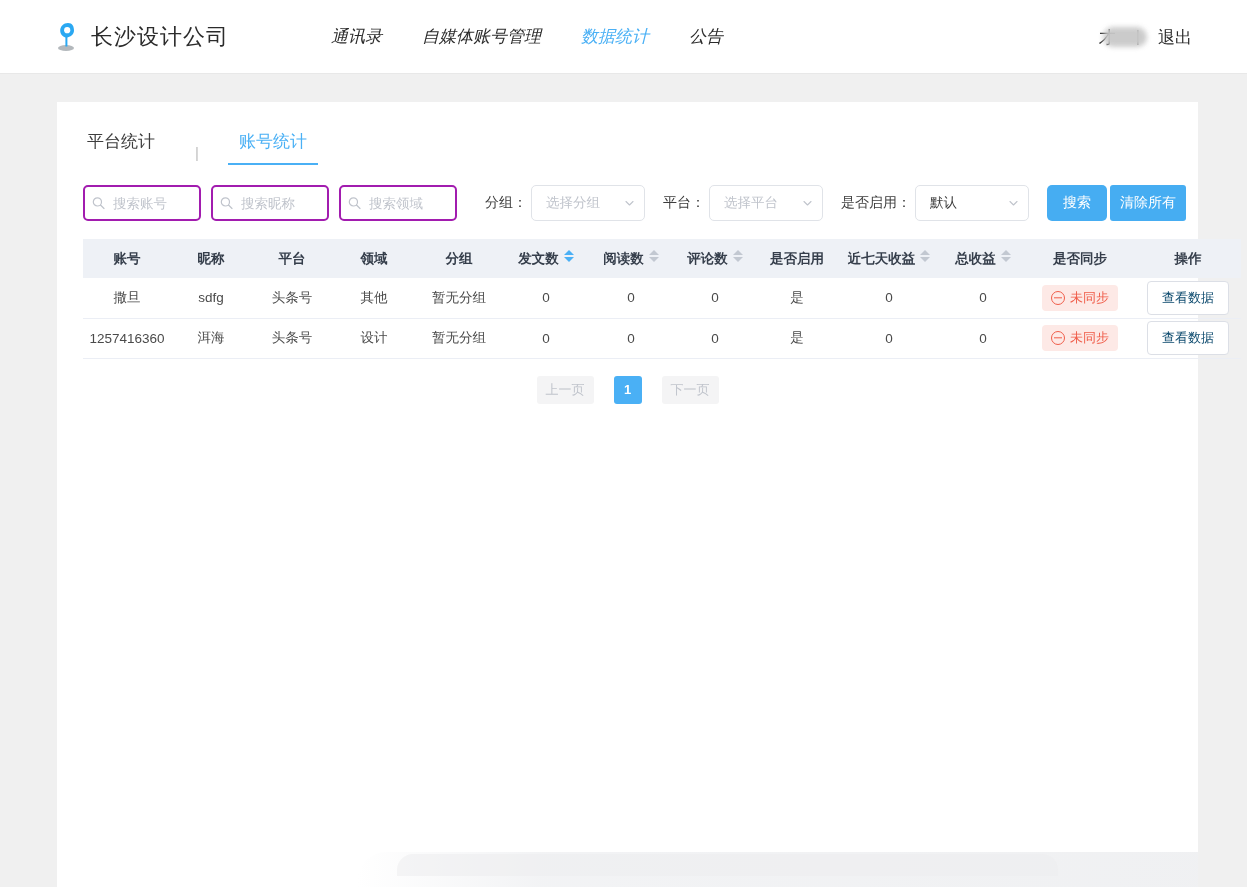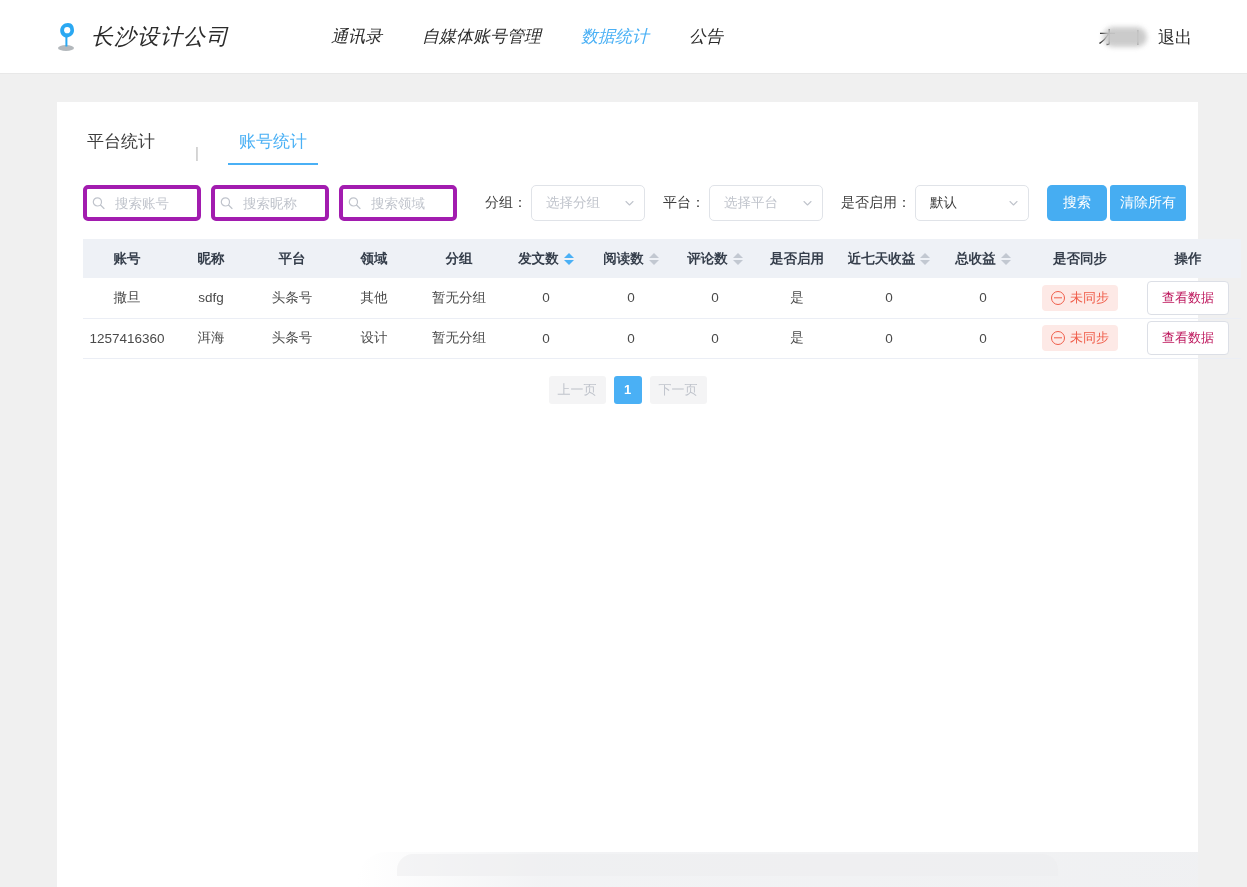--- a/index.html
+++ b/index.html
@@ -37,21 +37,20 @@
     position: relative;
     margin-right: 12px;
     flex: none;
   }
   .brand-logo svg { display: block; }
   .brand-name {
     font-size: 22px;
     color: #2b2b2b;
     letter-spacing: 1px;
     white-space: nowrap;
-    font-style: italic;
   }
 
   .mainnav {
     display: flex;
     align-items: center;
     margin-left: 102px;
     gap: 40px;
     font-style: italic;
   }
   .mainnav a {
@@ -157,21 +156,21 @@
   .search-field {
     position: relative;
     width: 118px;
     height: 36px;
     margin-right: 10px;
     flex: none;
   }
   .search-field input {
     width: 100%;
     height: 100%;
-    border: 4px solid #a21caf;
+    border: 2px solid #a21caf;
     border-radius: 5px;
     background: #fff;
     padding: 0 8px 0 28px;
     font-size: 13.5px;
     color: #606266;
     font-family: inherit;
     outline: none;
   }
   .search-field input::placeholder { color: #c0c4cc; }
   .search-icon {
@@ -253,21 +252,21 @@
     color: #353e4b;
     font-size: 13.5px;
     font-weight: bold;
     height: 39px;
     text-align: center;
     white-space: nowrap;
     padding: 0 2px;
   }
   thead th .th-in {
     display: inline-flex;
-    align-items: center;
+    align-items: flex-start;
     justify-content: center;
     gap: 5px;
   }
   .sorter {
     display: inline-flex;
     flex-direction: column;
     gap: 2px;
     line-height: 0;
   }
   .sorter i {
@@ -321,32 +320,32 @@
     background: #f05d4a;
     transform: translateY(-50%);
   }
 
   .btn-ghost {
     border: 1px solid #dcdfe6;
     background: #fff;
     border-radius: 4px;
     font-size: 13px;
     font-family: inherit;
-    color: #be185d;
+    color: #0c4a6e;
     padding: 7px 14px;
     cursor: pointer;
     white-space: nowrap;
   }
 
   
   .pagination {
     display: flex;
     justify-content: center;
     align-items: center;
-    gap: 8px;
+    gap: 20px;
     margin-top: 17px;
   }
   .pg {
     min-width: 28px;
     height: 28px;
     border-radius: 3px;
     background: #f4f4f5;
     color: #c0c4cc;
     font-size: 13px;
     display: flex;

